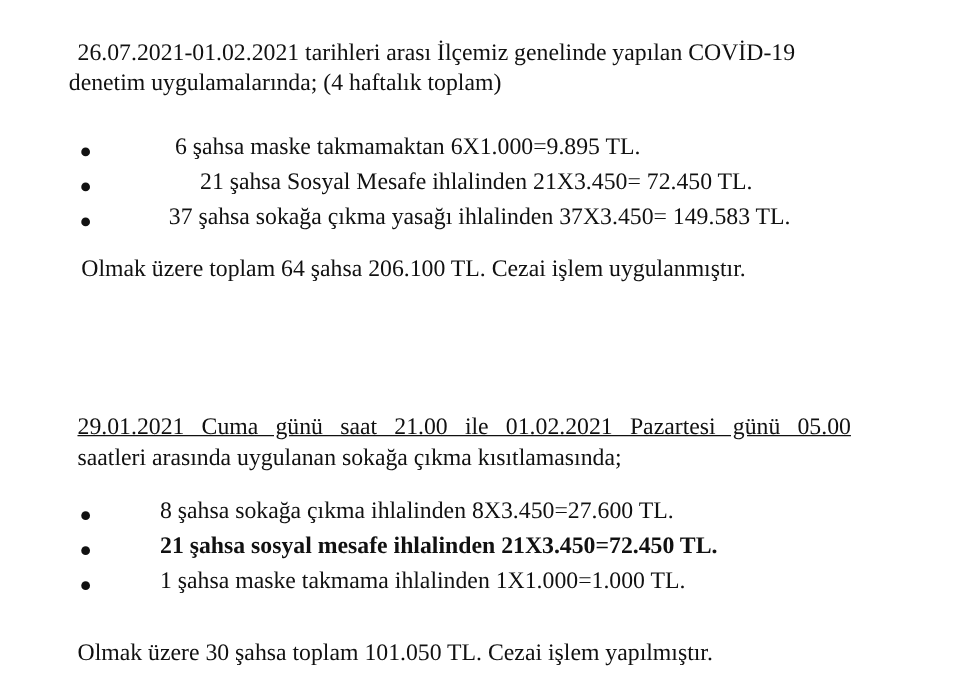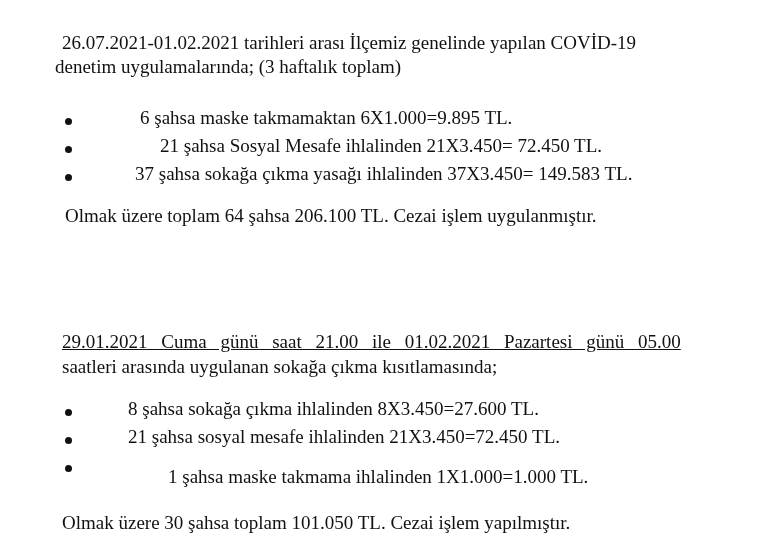--- a/index.html
+++ b/index.html
@@ -13,21 +13,21 @@
       background: #111111;
     }
   </style>
 </head>
 <body>
 
 <div>
 
   <div>
     <div class="line" style="left:62px; top:32px;">26.07.2021-01.02.2021 tarihleri arası İlçemiz genelinde yapılan COVİD-19</div>
-    <div class="line" style="left:55px; top:56px;">denetim uygulamalarında; (3 haftalık toplam)</div>
+    <div class="line" style="left:55px; top:56px;">denetim uygulamalarında; (4 haftalık toplam)</div>
 
     <div>
       <span class="bullet" style="left:65px; top:118px;"></span>
       <div class="line" style="left:140px; top:107px;">6 şahsa maske takmamaktan 6X1.000=9.895 TL.</div>
 
       <span class="bullet" style="left:65px; top:146px;"></span>
       <div class="line" style="left:140px; top:135px;margin-left:20px;">21 şahsa Sosyal Mesafe ihlalinden 21X3.450= 72.450 TL.</div>
 
       <span class="bullet" style="left:65px; top:174px;"></span>
       <div class="line" style="left:135px; top:163px;">37 şahsa sokağa çıkma yasağı ihlalinden 37X3.450= 149.583 TL.</div>
@@ -38,22 +38,22 @@
 
   <div>
     <div class="line" style="left:62px; top:331px; word-spacing:9px;text-decoration:underline;">29.01.2021 Cuma günü saat 21.00 ile 01.02.2021 Pazartesi günü 05.00</div>
     <div class="line" style="left:62px; top:356px;">saatleri arasında uygulanan sokağa çıkma kısıtlamasında;</div>
 
     <div>
       <span class="bullet" style="left:65px; top:409px;"></span>
       <div class="line" style="left:128px; top:398px;">8 şahsa sokağa çıkma ihlalinden 8X3.450=27.600 TL.</div>
 
       <span class="bullet" style="left:65px; top:437px;"></span>
-      <div class="line" style="left:128px; top:426px;">21 şahsa sosyal mesafe ihlalinden 21X3.450=72.450 TL.</div>
+      <div class="line" style="left:128px; top:426px;font-weight:bold;">21 şahsa sosyal mesafe ihlalinden 21X3.450=72.450 TL.</div>
 
       <span class="bullet" style="left:65px; top:465px;"></span>
-      <div class="line" style="left:128px; top:466px;margin-left:40px;">1 şahsa maske takmama ihlalinden 1X1.000=1.000 TL.</div>
+      <div class="line" style="left:128px; top:454px;">1 şahsa maske takmama ihlalinden 1X1.000=1.000 TL.</div>
     </div>
 
     <div class="line" style="left:62px; top:512px;">Olmak üzere 30 şahsa toplam 101.050 TL. Cezai işlem yapılmıştır.</div>
   </div>
 
 </div>
 
 </body></html>

